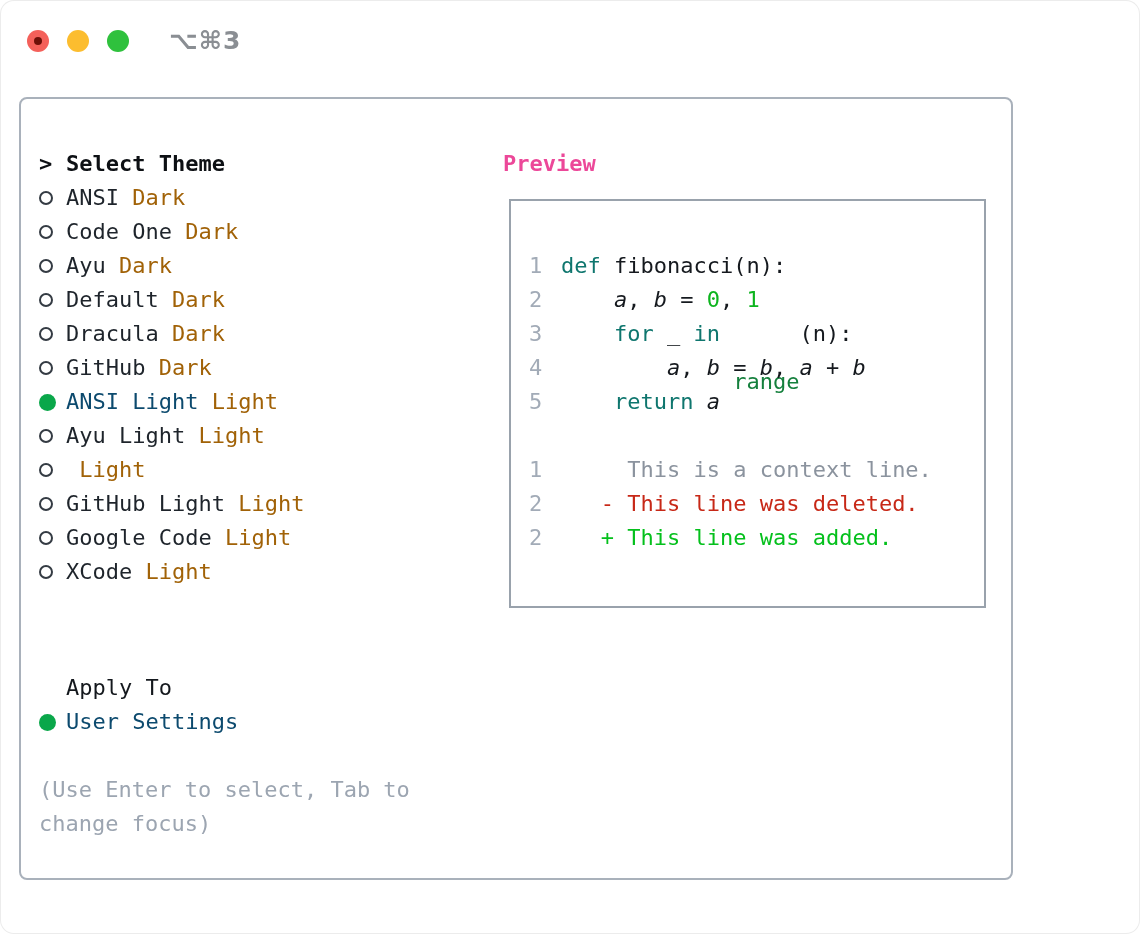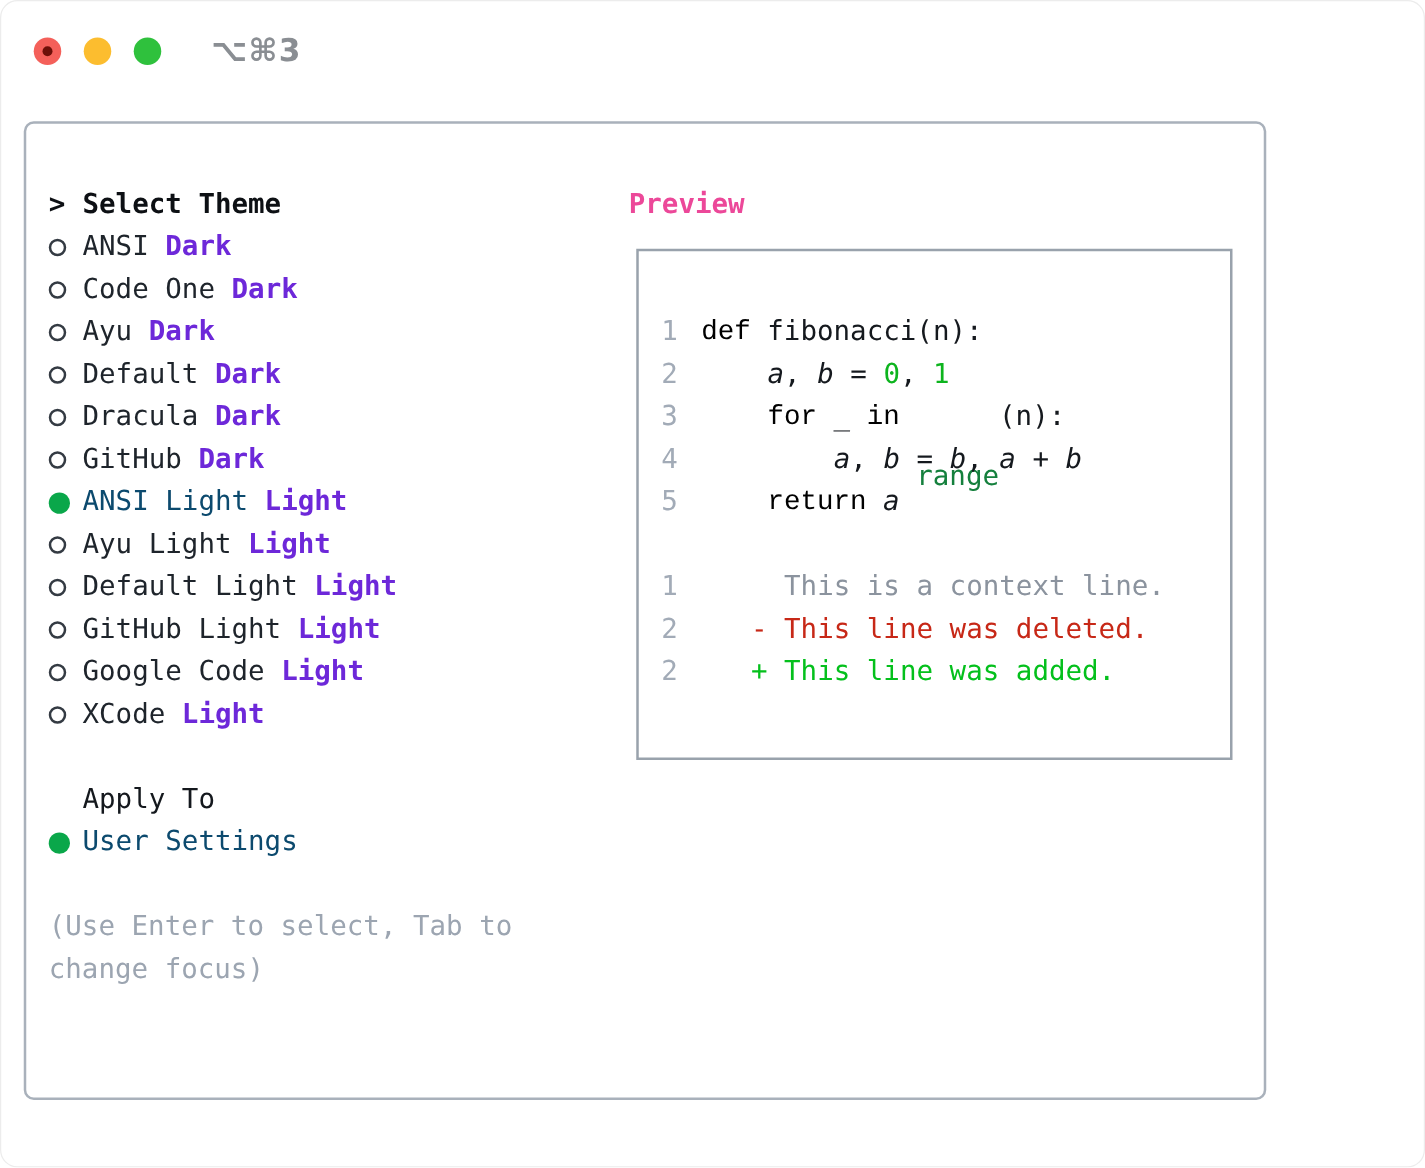--- a/index.html
+++ b/index.html
@@ -38,35 +38,35 @@
   .left-col { padding-left:18px; width:462px; flex:none; }
   .bullet-cell { width:27px; flex:none; display:flex; align-items:center; }
   .radio-open {
     width:14px; height:14px; border-radius:50%; border:2px solid #343b43; background:transparent;
   }
   .radio-filled { width:17px; height:17px; border-radius:50%; background:#0aa74a; }
   .hdr-prefix { font-weight:700; color:#0d1014; font-size:22px; }
   .hdr-label  { font-weight:700; color:#0d1014; }
   .item-name  { color:#1e242b; }
   .item-name.sel { color:#0c4a6e; }
-  .item-tag   { color:#6d28d9;font-weight:bold; }
-  .apply-header { color:#14181d; padding-left:27px; }
+  .item-tag   { color:#a16207; }
+  .apply-header { color:#14181d; padding-left:27px;margin-top:48px; }
   .hint { color:#9ca5b1; }
 
   
   .right-col { padding-left:20px; flex:1; }
   .preview-header { font-weight:700; color:#ec4899; }
   .preview-box {
     margin-left:6px; margin-top:18px; width:477px; height:409px;
     border:2px solid #99a2ac; background:#ffffff; padding-top:48px;
   }
   .pline { height:34px; line-height:34px; font-size:22px; white-space:pre; display:flex; }
   .ln { flex:none; margin-left:18px; width:32px; color:#a2abb7; }
   .tok-plain { color:#15191e; }
-  .tok-kw    { color:#000000;font-family:Liberation Mono, monospace; }
+  .tok-kw    { color:#0f766e; }
   .tok-fn    { color:#15803d;margin-top:48px; }
   .tok-num   { color:#0db41e; }
   .tok-var   { color:#15191e; font-style:italic; }
   .tok-ctx   { color:#8b939e; }
   .tok-del   { color:#c72817; }
   .tok-add   { color:#04c01c; }
 </style>
 </head>
 <body>
 
@@ -91,21 +91,21 @@
 
       <div id="theme-list">
           <div class="row"><span class="bullet-cell"><span class="radio-open"></span></span><span class="item-name">ANSI</span><span class="item-tag"> Dark</span></div>
           <div class="row"><span class="bullet-cell"><span class="radio-open"></span></span><span class="item-name">Code One</span><span class="item-tag"> Dark</span></div>
           <div class="row"><span class="bullet-cell"><span class="radio-open"></span></span><span class="item-name">Ayu</span><span class="item-tag"> Dark</span></div>
           <div class="row"><span class="bullet-cell"><span class="radio-open"></span></span><span class="item-name">Default</span><span class="item-tag"> Dark</span></div>
           <div class="row"><span class="bullet-cell"><span class="radio-open"></span></span><span class="item-name">Dracula</span><span class="item-tag"> Dark</span></div>
           <div class="row"><span class="bullet-cell"><span class="radio-open"></span></span><span class="item-name">GitHub</span><span class="item-tag"> Dark</span></div>
           <div class="row"><span class="bullet-cell"><span class="radio-filled"></span></span><span class="item-name sel">ANSI Light</span><span class="item-tag"> Light</span></div>
           <div class="row"><span class="bullet-cell"><span class="radio-open"></span></span><span class="item-name">Ayu Light</span><span class="item-tag"> Light</span></div>
-          <div class="row"><span class="bullet-cell"><span class="radio-open"></span></span><span class="item-name">Default Light</span><span class="item-tag"> Light</span></div>
+          <div class="row"><span class="bullet-cell"><span class="radio-open"></span></span><span class="item-tag"> Light</span></div>
           <div class="row"><span class="bullet-cell"><span class="radio-open"></span></span><span class="item-name">GitHub Light</span><span class="item-tag"> Light</span></div>
           <div class="row"><span class="bullet-cell"><span class="radio-open"></span></span><span class="item-name">Google Code</span><span class="item-tag"> Light</span></div>
           <div class="row"><span class="bullet-cell"><span class="radio-open"></span></span><span class="item-name">XCode</span><span class="item-tag"> Light</span></div>
         </div>
 
       <div class="row"></div>
 
       <div class="row apply-header">
         <span>Apply To</span>
       </div>

